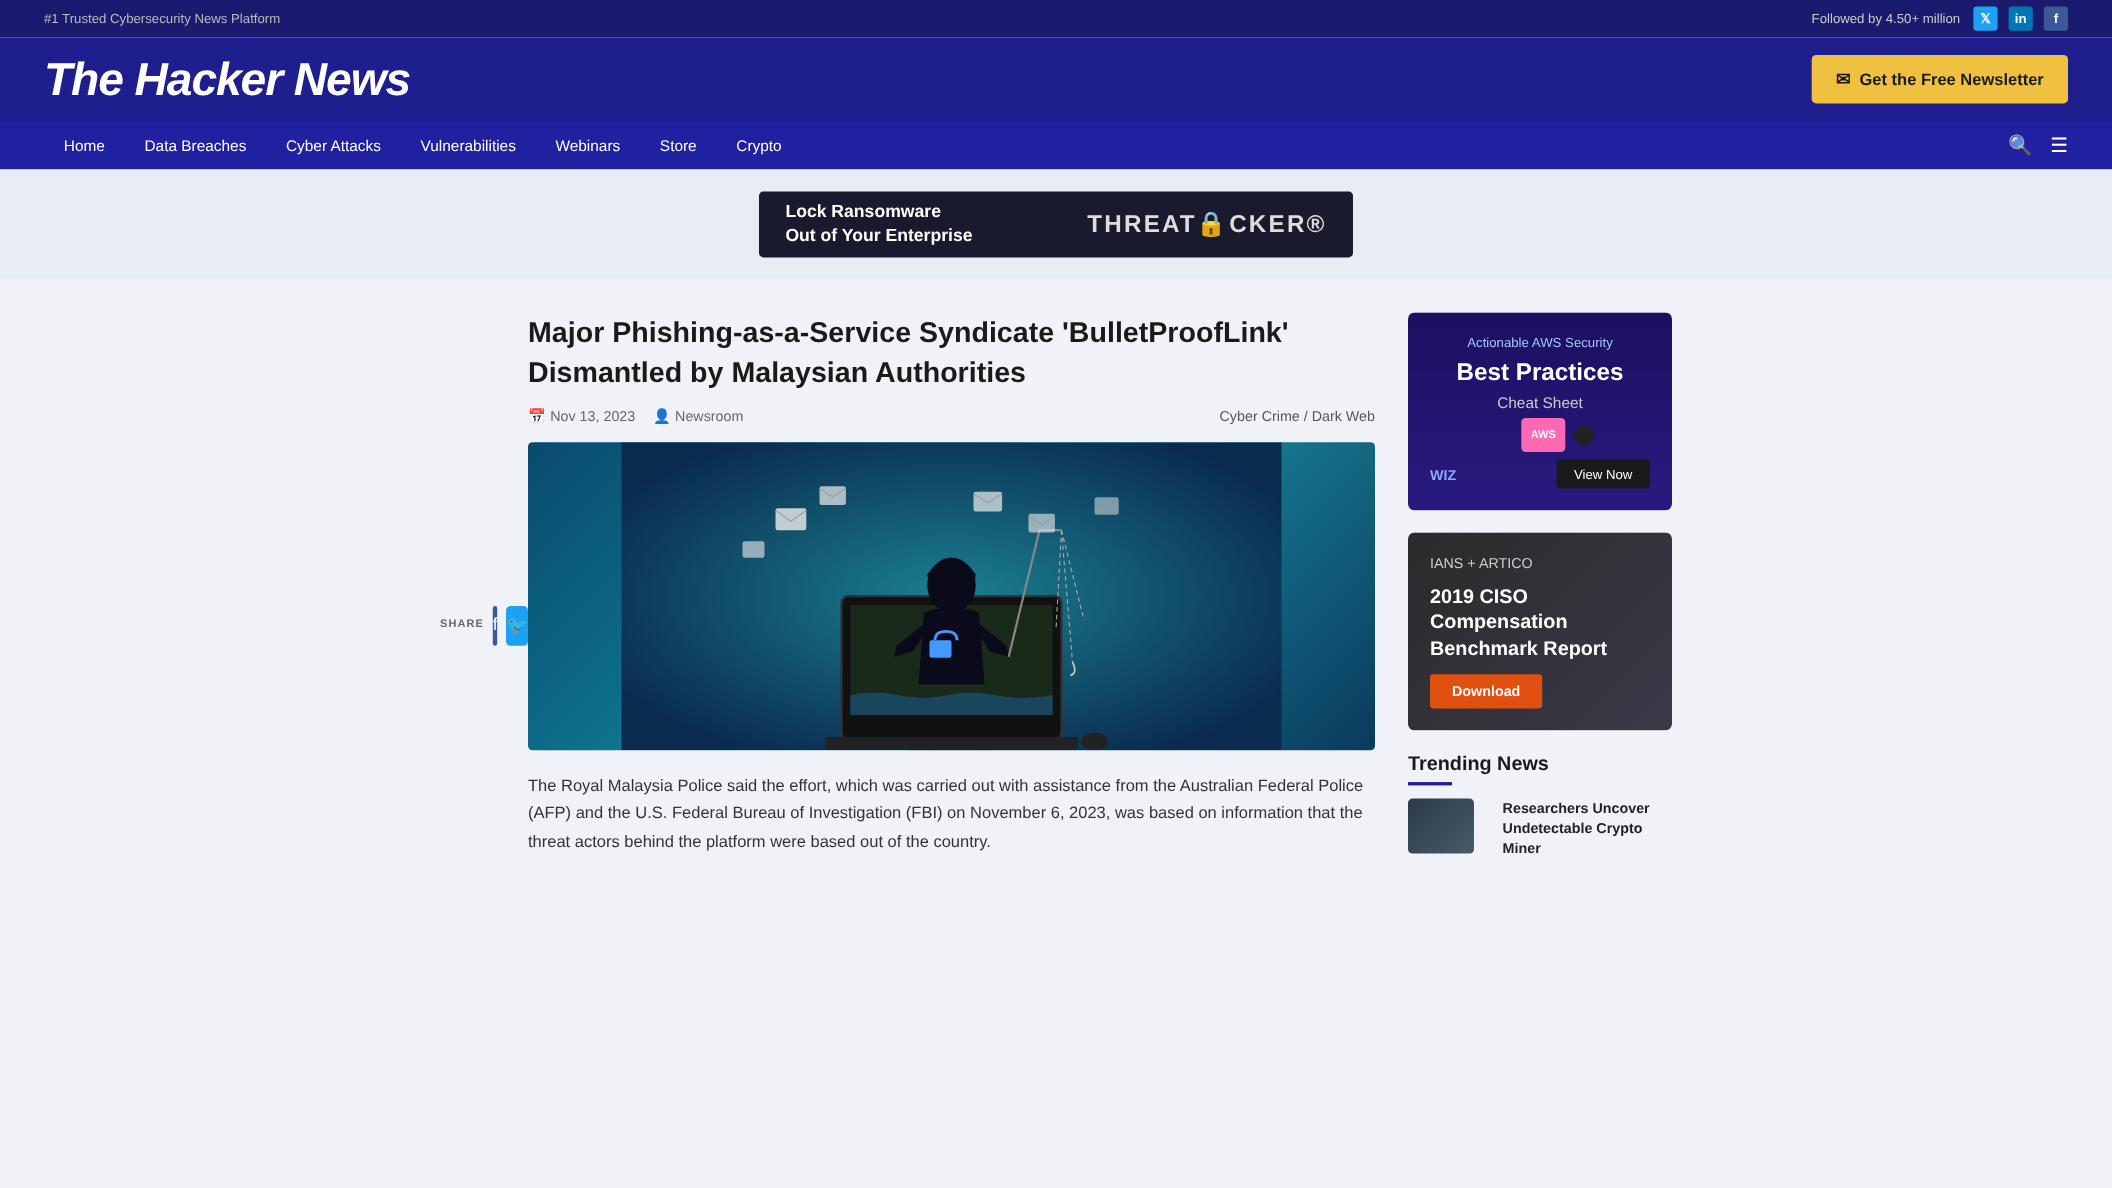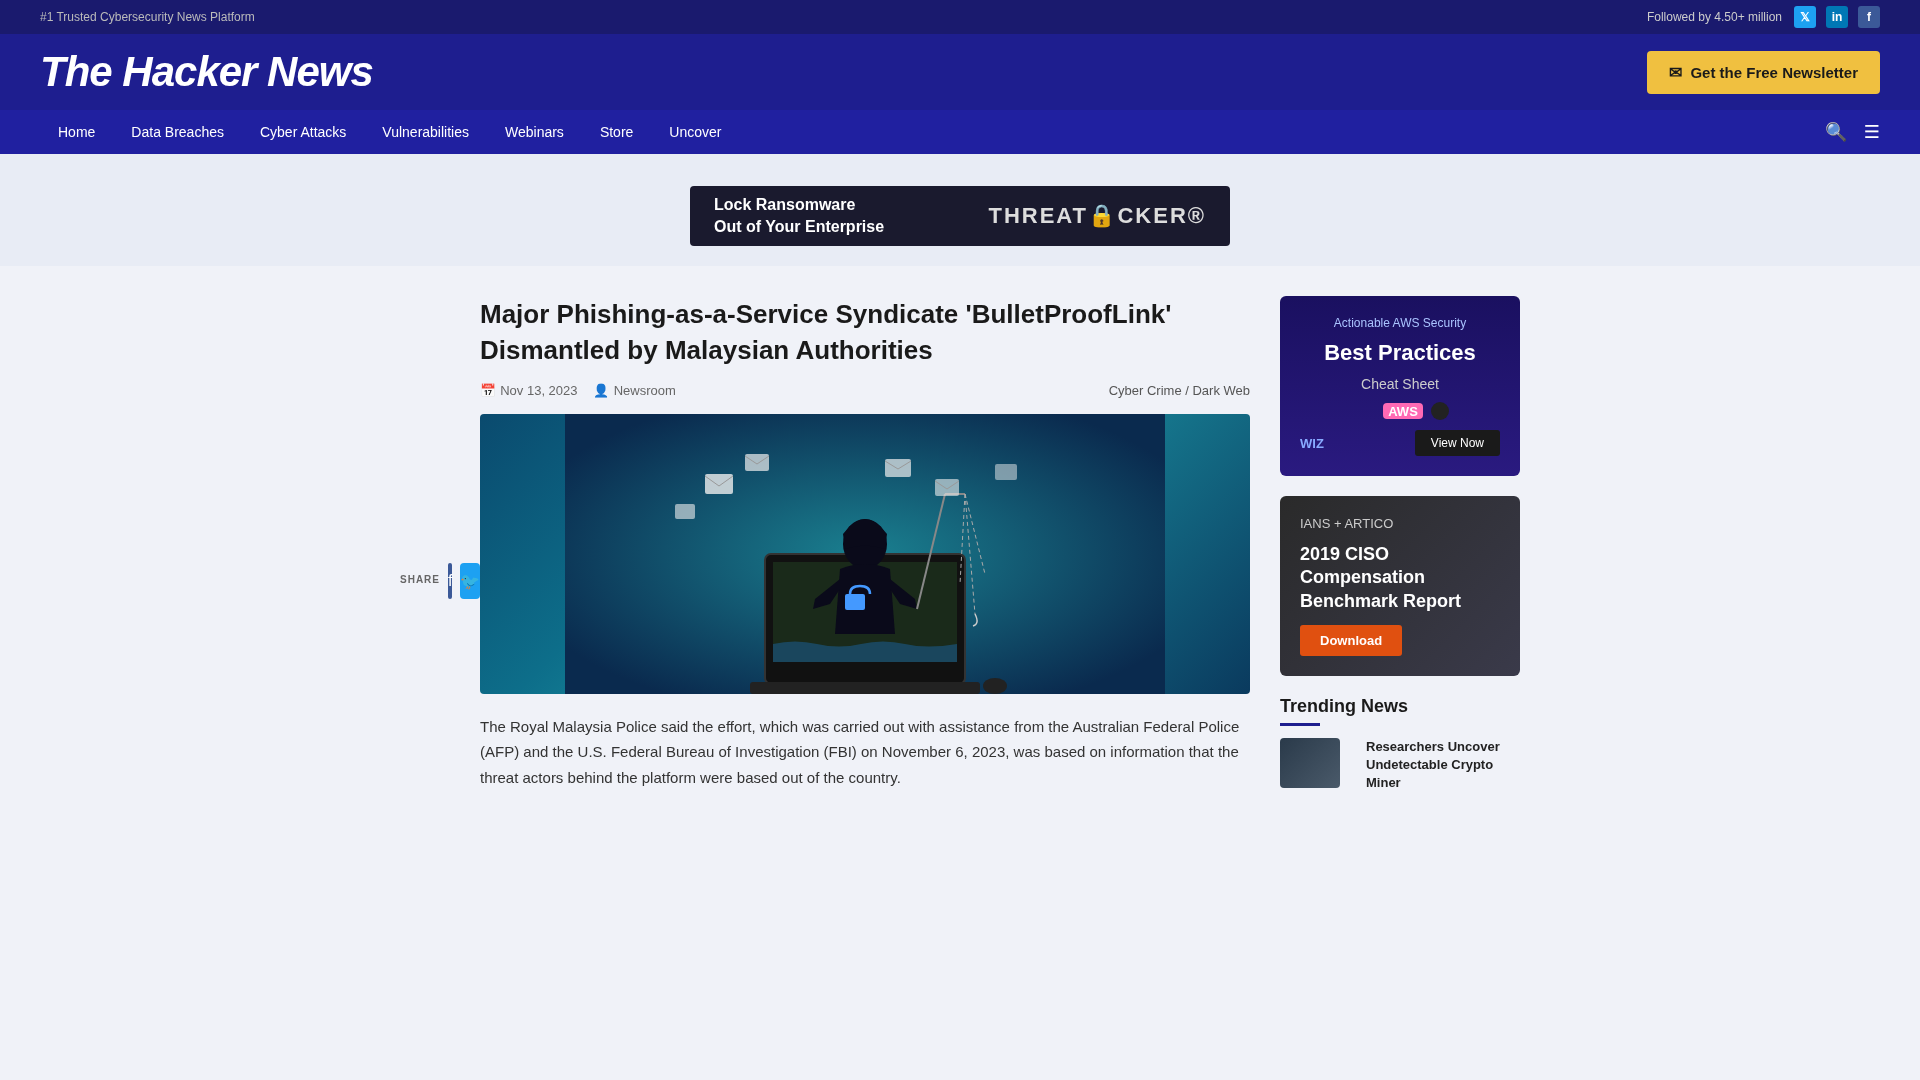--- a/index.html
+++ b/index.html
@@ -89,21 +89,20 @@
     .banner-ad {
       background: #1a1a2e;
       width: 540px;
       height: 60px;
       border-radius: 4px;
       display: flex;
       align-items: center;
       justify-content: space-between;
       padding: 0 24px;
       color: white;
-      margin-top: 12px;
     }
     .banner-ad-text { font-size: 16px; font-weight: 600; line-height: 1.4; }
     .banner-ad-brand { font-size: 22px; font-weight: 900; letter-spacing: 2px; color: #ddd; }
     .banner-ad-brand span { color: #f0c040; }
 
     
     .main-container {
       max-width: 1200px;
       margin: 30px auto;
       padding: 0 40px;
@@ -279,21 +278,21 @@
 </div>
 
 <nav class="nav">
   <div class="nav-links">
     <a class="nav-link">Home</a>
     <a class="nav-link">Data Breaches</a>
     <a class="nav-link">Cyber Attacks</a>
     <a class="nav-link">Vulnerabilities</a>
     <a class="nav-link">Webinars</a>
     <a class="nav-link">Store</a>
-    <a class="nav-link">Uncover</a>
+    <a class="nav-link">Crypto</a>
   </div>
   <div class="nav-right">
     <span class="nav-icon">🔍</span>
     <span class="nav-icon">☰</span>
   </div>
 </nav>
 
 <div class="banner-area">
   <div class="banner-ad">
     <div class="banner-ad-text">
@@ -396,21 +395,21 @@
 
   <div class="sidebar">
 
     <div class="ad-box">
       <div class="ad-box-aws">
         <div style="font-size:12px;color:#aac4ff;">Actionable AWS Security</div>
         <div style="font-size:22px;font-weight:900;color:white;">Best Practices</div>
         <div style="font-size:14px;color:#ccc;">Cheat Sheet</div>
 
         <div style="display:flex;gap:8px;align-items:center;">
-          <div style="background:#ff69b4;width:40px;height:16px;border-radius:4px;display:flex;align-items:center;justify-content:center;font-size:13px;font-weight:bold;color:white;margin-left:32px;">AWS</div>
+          <div style="background:#ff69b4;width:40px;height:31px;border-radius:4px;display:flex;align-items:center;justify-content:center;font-size:10px;font-weight:bold;color:white;margin-left:32px;">AWS</div>
           <div style="background:#222;width:18px;height:18px;border-radius:50%;"></div>
         </div>
         <div style="display:flex;justify-content:space-between;align-items:center;width:100%;">
           <span class="wiz-badge">WIZ</span>
           <button class="ad-view-btn">View Now</button>
         </div>
       </div>
     </div>
 
     <div class="ad-box">

